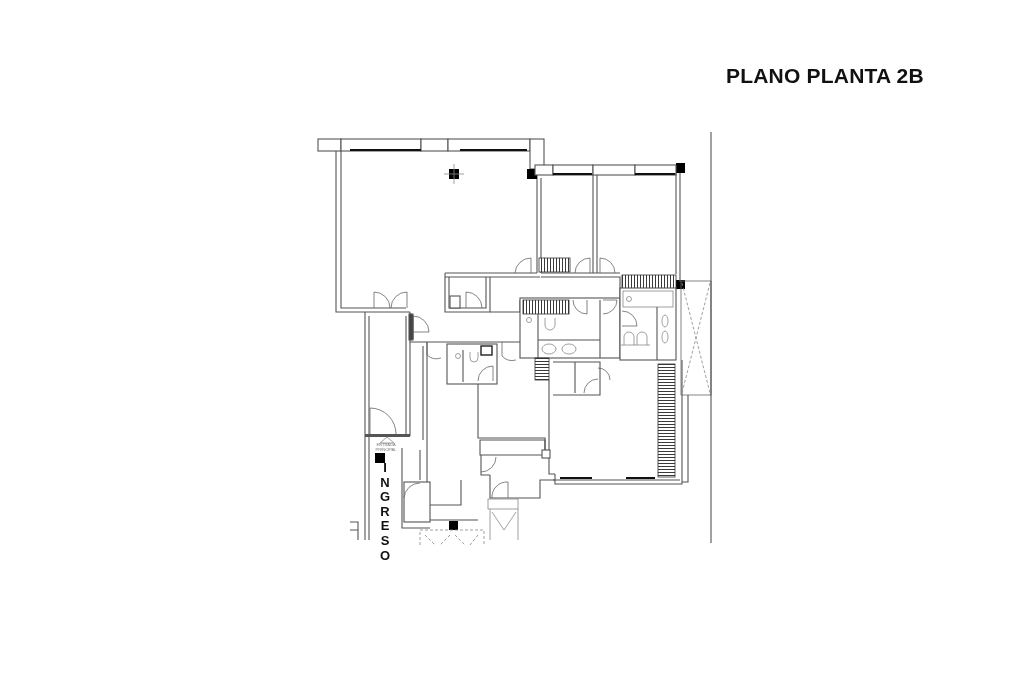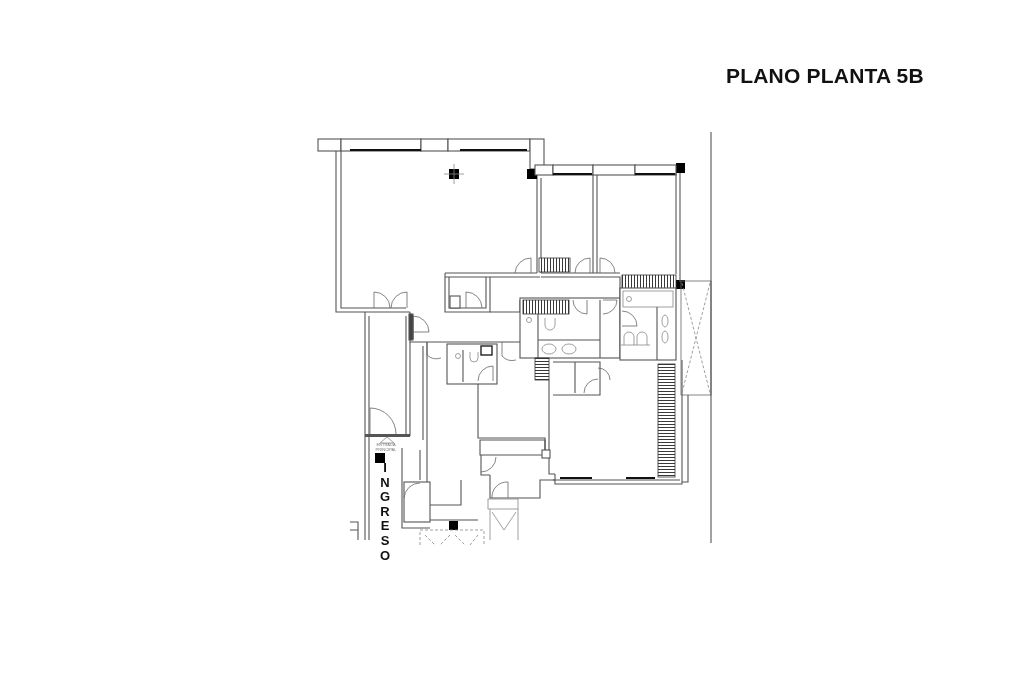--- a/index.html
+++ b/index.html
@@ -13,21 +13,21 @@
   .wl { stroke: #555555; stroke-width: 1.1; fill: none; }
   .thin { stroke: #888; stroke-width: 0.8; fill: none; }
   .door { stroke: #666; stroke-width: 0.8; fill: none; }
   .win { stroke: #111; stroke-width: 2; }
   .col { fill: #000; }
   .dash { stroke: #888; stroke-width: 0.8; stroke-dasharray: 3 2; fill: none; }
 </style>
 </head>
 <body>
 
-<div class="title">PLANO PLANTA 5B</div>
+<div class="title">PLANO PLANTA 2B</div>
 
 <svg class="plan" viewBox="0 0 1024 676" xmlns="http://www.w3.org/2000/svg">
   <defs>
     <pattern id="hatchv" width="3" height="8" patternUnits="userSpaceOnUse">
       <rect width="3" height="8" fill="#fff"></rect>
       <line x1="1.5" y1="0" x2="1.5" y2="8" stroke="#222" stroke-width="0.9"></line>
     </pattern>
     <pattern id="hatchh" width="8" height="3" patternUnits="userSpaceOnUse">
       <rect width="8" height="3" fill="#fff"></rect>
       <line x1="0" y1="1.5" x2="8" y2="1.5" stroke="#222" stroke-width="0.9"></line>

